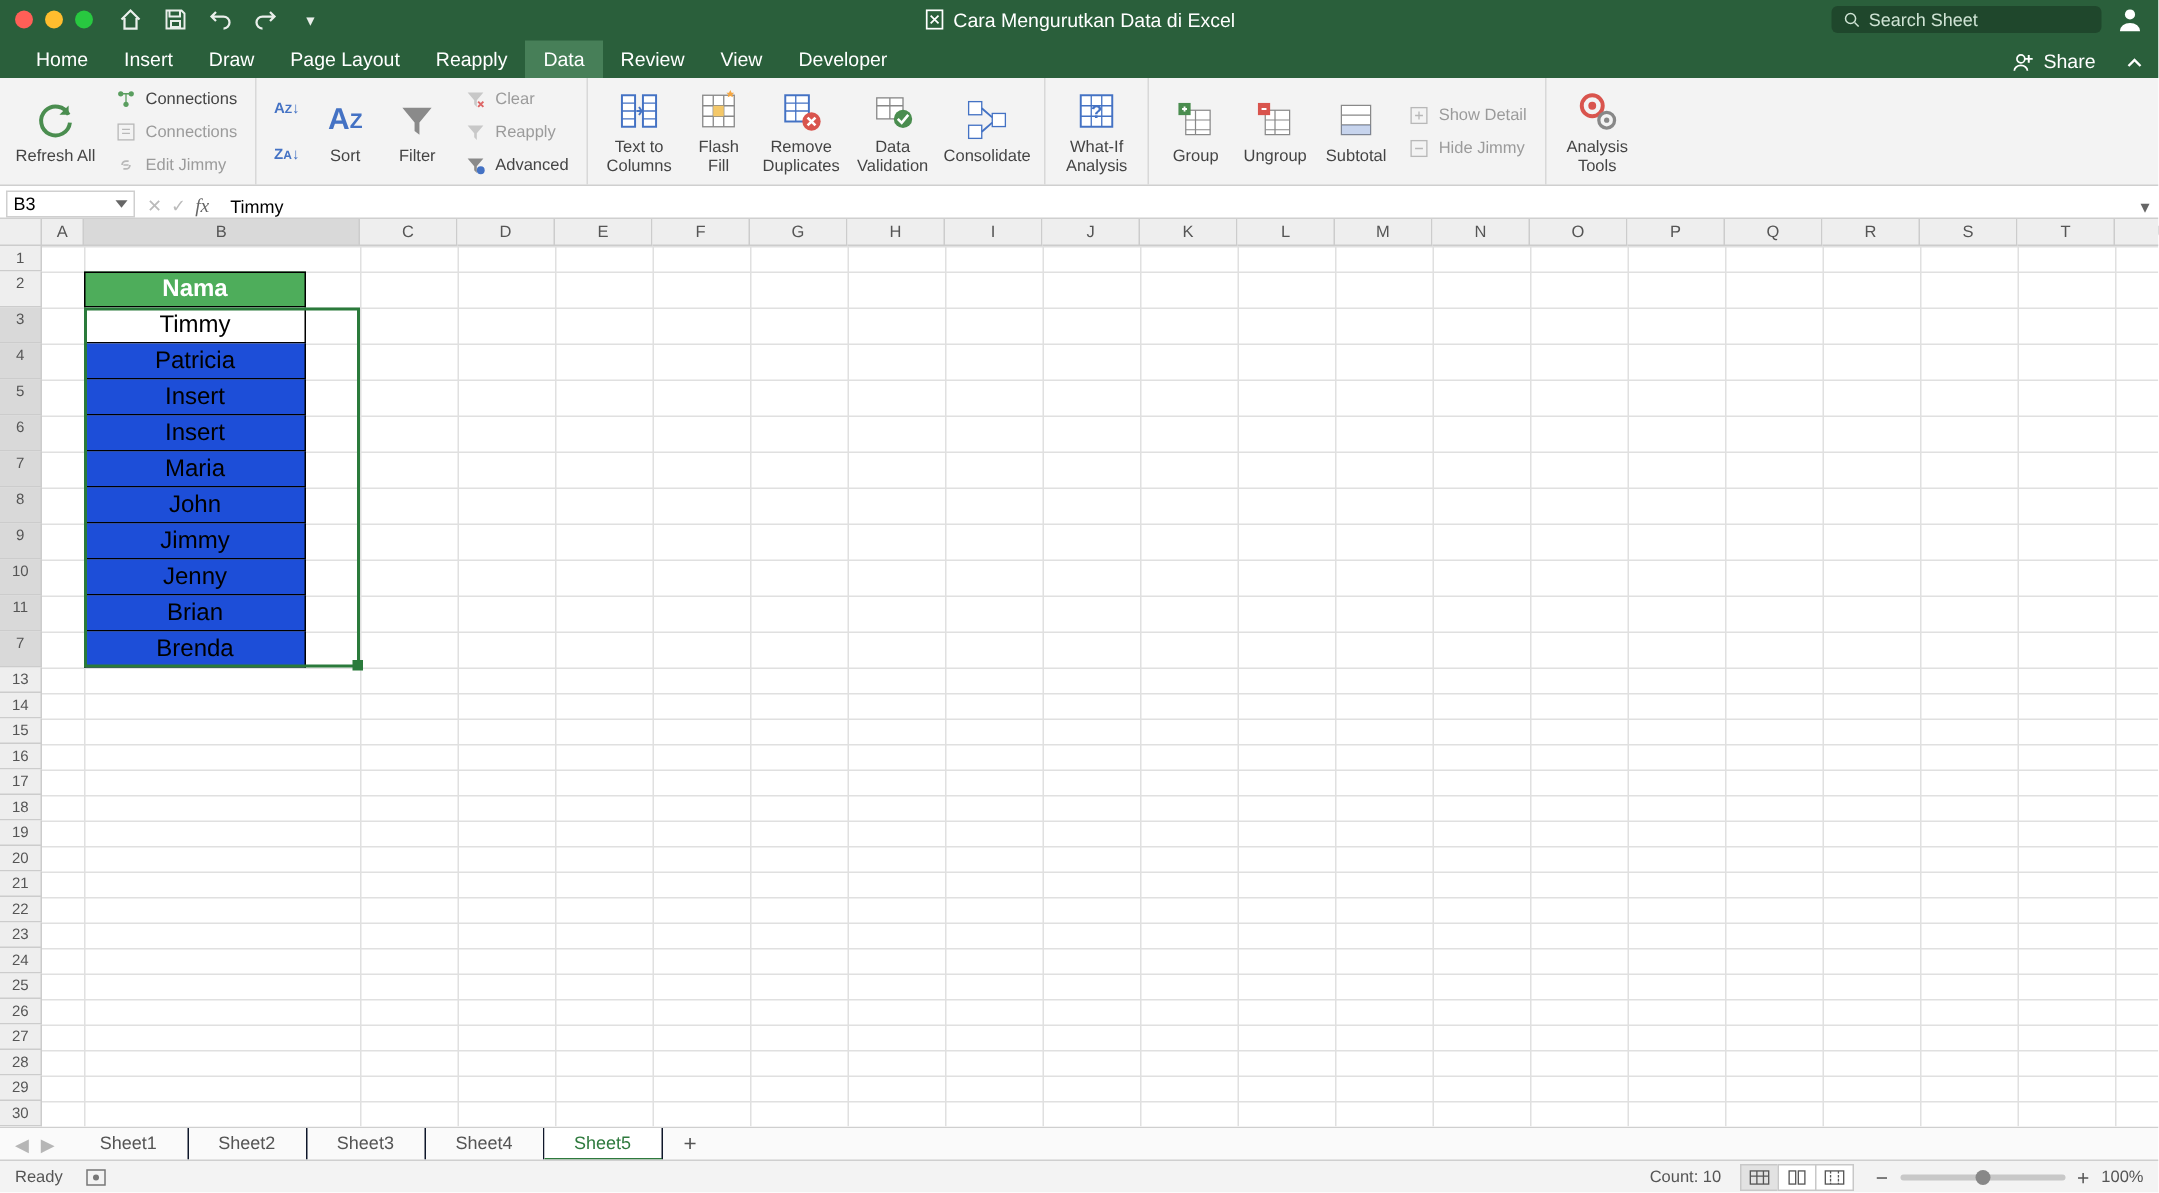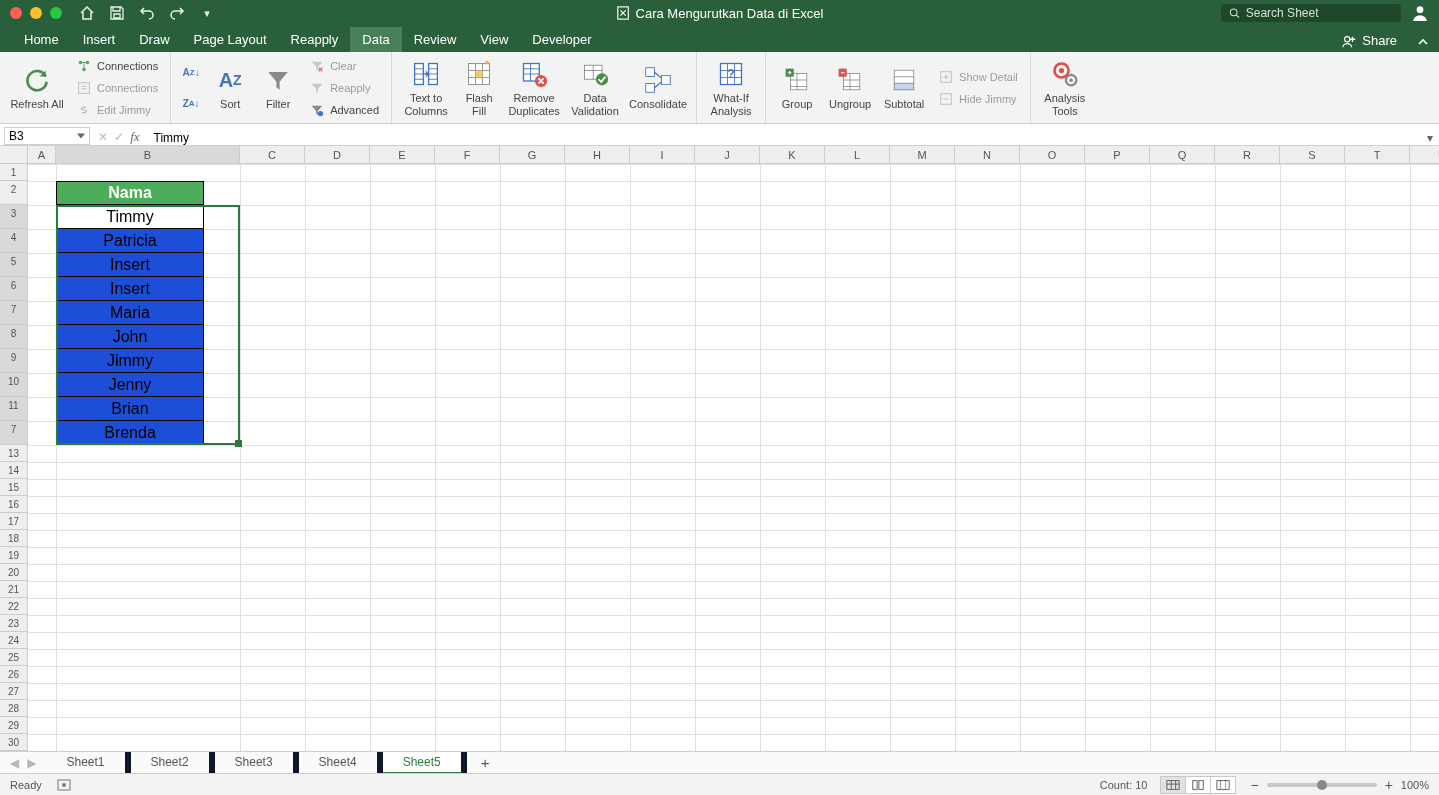--- a/index.html
+++ b/index.html
@@ -67,21 +67,21 @@
 .datablk { position: absolute; left: 20px; top: 17px; width: 148px; font-size: 16px; }
 .datablk .hdr { height: 24px; background: #4ead5b; color: #fff; font-weight: bold; border: 1px solid #000; display: flex; align-items: center; justify-content: center; }
 .datablk .row { height: 24px; border-left: 1px solid #000; border-right: 1px solid #000; border-bottom: 1px solid #000; display: flex; align-items: center; justify-content: center; background: #1d4ed8; }
 .datablk .row.active { background: #fff; }
 .selbox { position: absolute; border: 2px solid #2a7a3b; pointer-events: none; }
 .selbox .handle { position: absolute; right: -4px; bottom: -4px; width: 7px; height: 7px; background: #2a7a3b; }
 
 
 .sheetbar { height: 22px; border-top: 1px solid #cfcfcf; background: #fafafa; display: flex; align-items: center; font-size: 12px; }
 .navarrows { display: flex; gap: 8px; padding: 0 10px; color: #b6b6b6; }
-.stab { padding: 3px 20px; border-right: 6px solid #0f172a; cursor: pointer; color: #555; }
+.stab { padding: 3px 20px; border-right: 1px solid #0f172a; cursor: pointer; color: #555; }
 .stab.active { background: #fff; color: #2f7a3e; border-bottom: 2px solid #2f7a3e; }
 .addsheet { padding: 0 14px; color: #555; cursor: pointer; font-size: 15px; }
 
 
 .statusbar { height: 22px; background: #f3f3f3; border-top: 1px solid #cfcfcf; display: flex; align-items: center; font-size: 11px; color: #555; padding: 0 10px; gap: 14px; }
 .statusbar .spacer { flex: 1; }
 .viewbtns { display: flex; gap: 0; }
 .viewbtns div { width: 26px; height: 18px; border: 1px solid #c8c8c8; display: flex; align-items: center; justify-content: center; margin-left: -1px; background: #fff; cursor: pointer; }
 .viewbtns div.active { background: #e2e2e2; }
 .zoom { display: flex; align-items: center; gap: 8px; }

